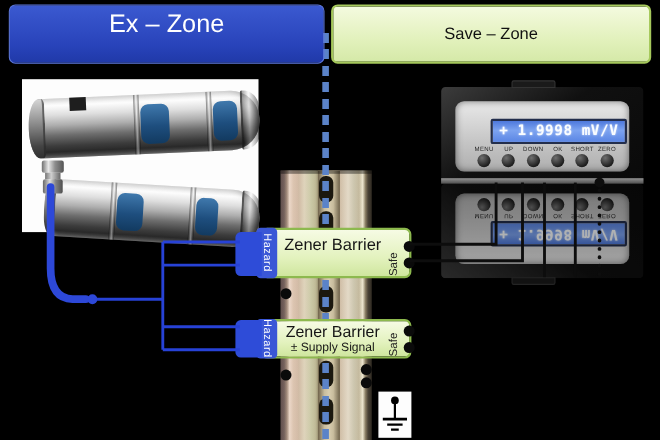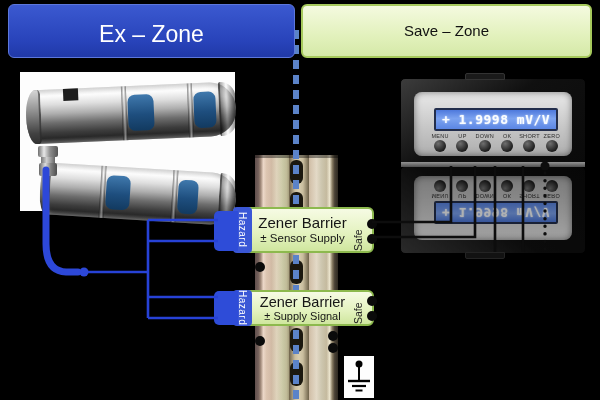--- a/index.html
+++ b/index.html
@@ -4,21 +4,21 @@
 <style>
   html,body{margin:0;padding:0;background:#000;}
   .stage{position:relative;width:600px;height:400px;background:#000;overflow:hidden;
          font-family:"Liberation Sans",sans-serif;}
   .stage *{box-sizing:border-box;}
 
   
   .zone{position:absolute;top:4px;height:54px;border-radius:6px;text-align:center;z-index:3;}
   .zone-ex{left:8px;width:287px;background:linear-gradient(180deg,#3b59d0,#2843ba 70%,#2039a8);
            border:1px solid #5c77dc;color:#fff;}
-  .zone-ex .t1{font-size:23px;line-height:27px;margin-top:16px;}
+  .zone-ex .t1{font-size:23px;line-height:27px;margin-top:3px;}
   .zone-ex .t2{font-size:13.5px;line-height:16px;}
   .zone-save{left:301px;width:291px;background:linear-gradient(180deg,#f4fadf,#e2f1bc 60%,#d5e9a8);
              border:2px solid #a6c95c;color:#111;}
   .zone-save .t1{font-size:15px;line-height:50px;}
 
   
   .photo{position:absolute;left:20px;top:72px;width:215px;height:139px;background:#fdfdfd;z-index:2;}
   .cyl{position:absolute;z-index:2;
        background:linear-gradient(180deg,#ededed 0%,#fdfdfd 12%,#dedede 28%,#aeaeae 45%,#6e6e6e 62%,#3c3c3c 80%,#2a2a2a 90%,#4a4a4a 100%);
        border-radius:10px 26px 26px 10px / 27px 26px 26px 27px;
@@ -83,21 +83,21 @@
   .ground{position:absolute;left:344px;top:356px;width:30px;height:42px;background:#fdfdfd;z-index:5;}
 
   
   .device{position:absolute;left:400px;top:78px;width:186px;height:88px;z-index:4;
     background:linear-gradient(145deg,#3c3c3c,#101010 45%,#0a0a0a);border:1px solid #000;border-radius:5px;}
   .device .topconn{position:absolute;left:64px;top:-6px;width:40px;height:7px;background:#1a1a1a;
     border:1px solid #333;border-radius:2px 2px 0 0;}
   .device .panel{position:absolute;left:13px;right:13px;top:13px;bottom:9px;border-radius:8px;
     background:linear-gradient(180deg,#e9e9e9,#c4c4c4 60%,#aeaeae);
     box-shadow:inset 0 0 7px rgba(0,0,0,.5);}
-  .lcd{position:absolute;left:20px;top:16px;width:124px;height:23px;border:2px solid #232e4c;border-radius:2px;
+  .lcd{position:absolute;left:32px;top:16px;width:124px;height:23px;border:2px solid #232e4c;border-radius:2px;
     background:linear-gradient(180deg,#4e79dc,#7ca3f0 45%,#5b86e4);
     color:#fafdff;font-family:"DejaVu Sans Mono",monospace;font-weight:bold;font-size:13px;
     line-height:19px;text-align:center;letter-spacing:.5px;text-shadow:0 0 2px rgba(255,255,255,.8);}
   .btnrow{position:absolute;left:15px;right:9px;bottom:3px;height:20px;display:flex;justify-content:space-between;}
   .btn{width:25px;text-align:center;}
   .btn .lbl{font-size:5.5px;color:#2a2a2a;letter-spacing:.3px;line-height:6px;}
   .btn .dot{width:12px;height:12px;margin:1px auto 0;border-radius:50%;
     background:radial-gradient(circle at 35% 30%,#6f6f6f,#1e1e1e 70%);}
   .reflection{top:166px;transform:scaleY(-1);filter:brightness(.7);}
   .seam{position:absolute;left:401px;top:162px;width:184px;height:5px;z-index:4;
@@ -151,21 +151,20 @@
     <div class="hole" style="top:105px"></div>
     <div class="hole" style="top:139px"></div>
     <div class="hole" style="top:173px"></div>
     <div class="hole" style="top:207px"></div>
   </div>
 
   <div class="dash-cable"></div>
 
   <div class="barrier b1">
     <div class="bt">Zener Barrier</div>
-    <div class="bs">± Sensor Supply</div>
     <div class="hazard-tab">Hazard</div>
     <div class="safe-lbl">Safe</div>
     <div class="term" style="top:10px"></div>
     <div class="term" style="top:25px"></div>
   </div>
 
   <div class="barrier b2">
     <div class="bt">Zener Barrier</div>
     <div class="bs">± Supply Signal</div>
     <div class="hazard-tab">Hazard</div>

